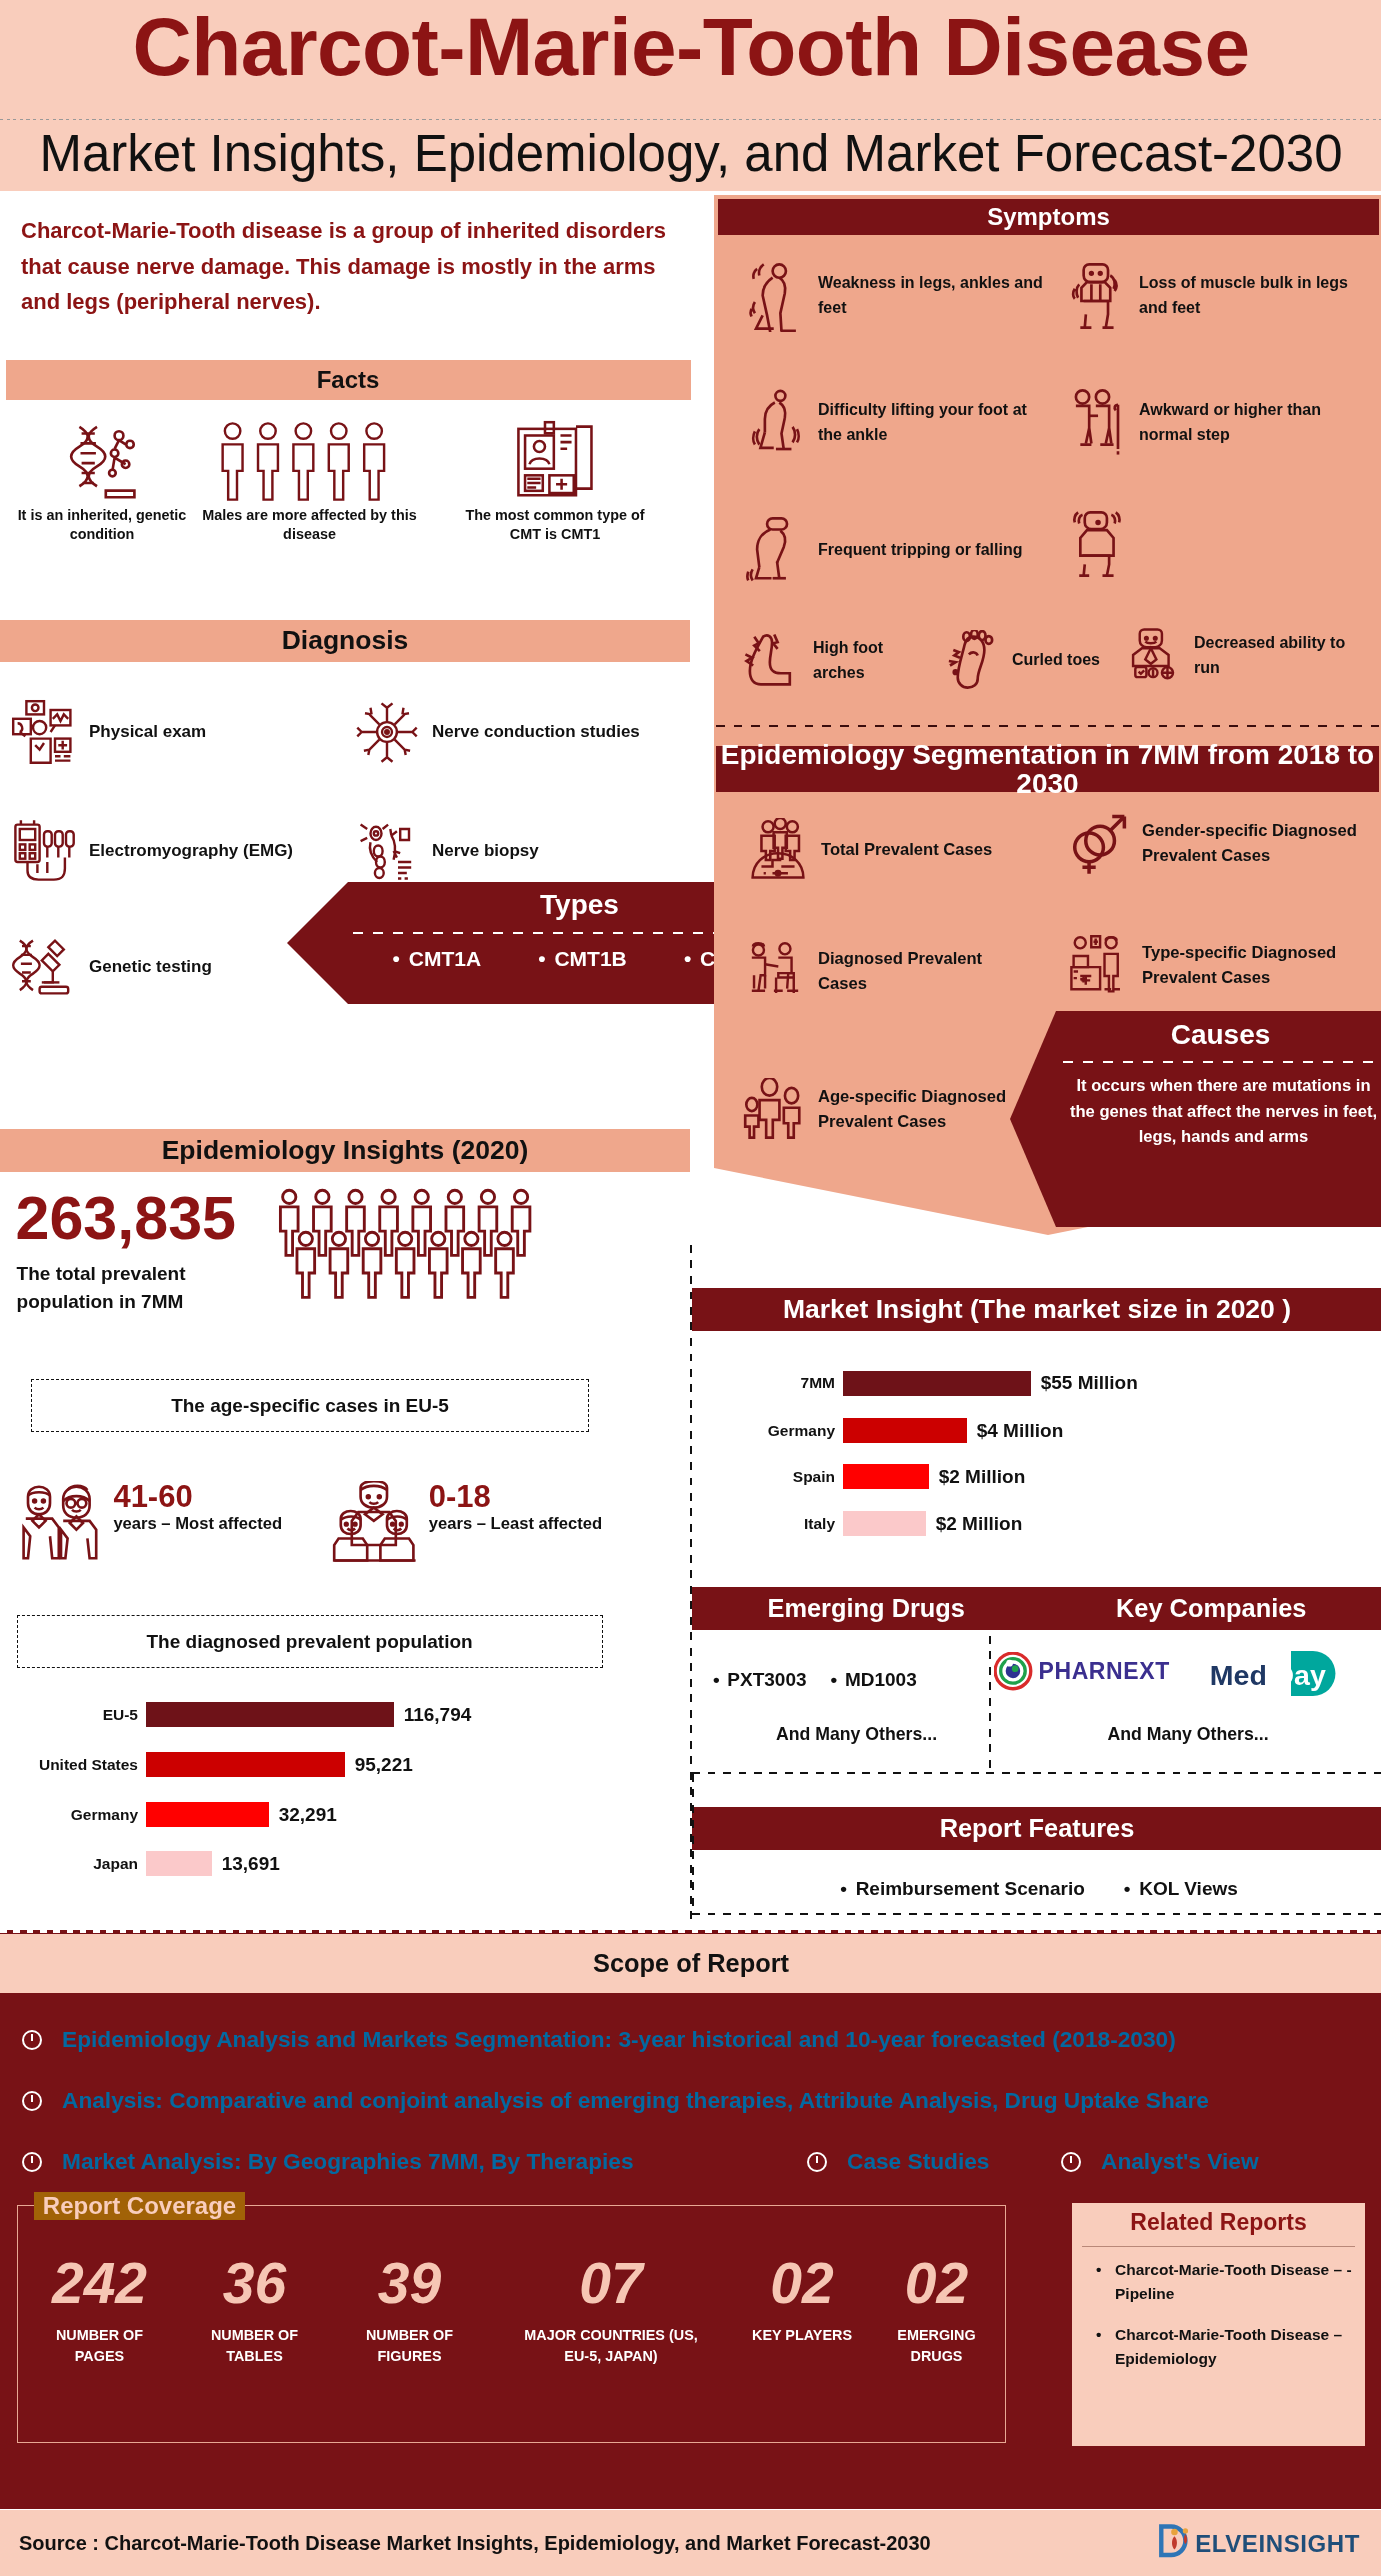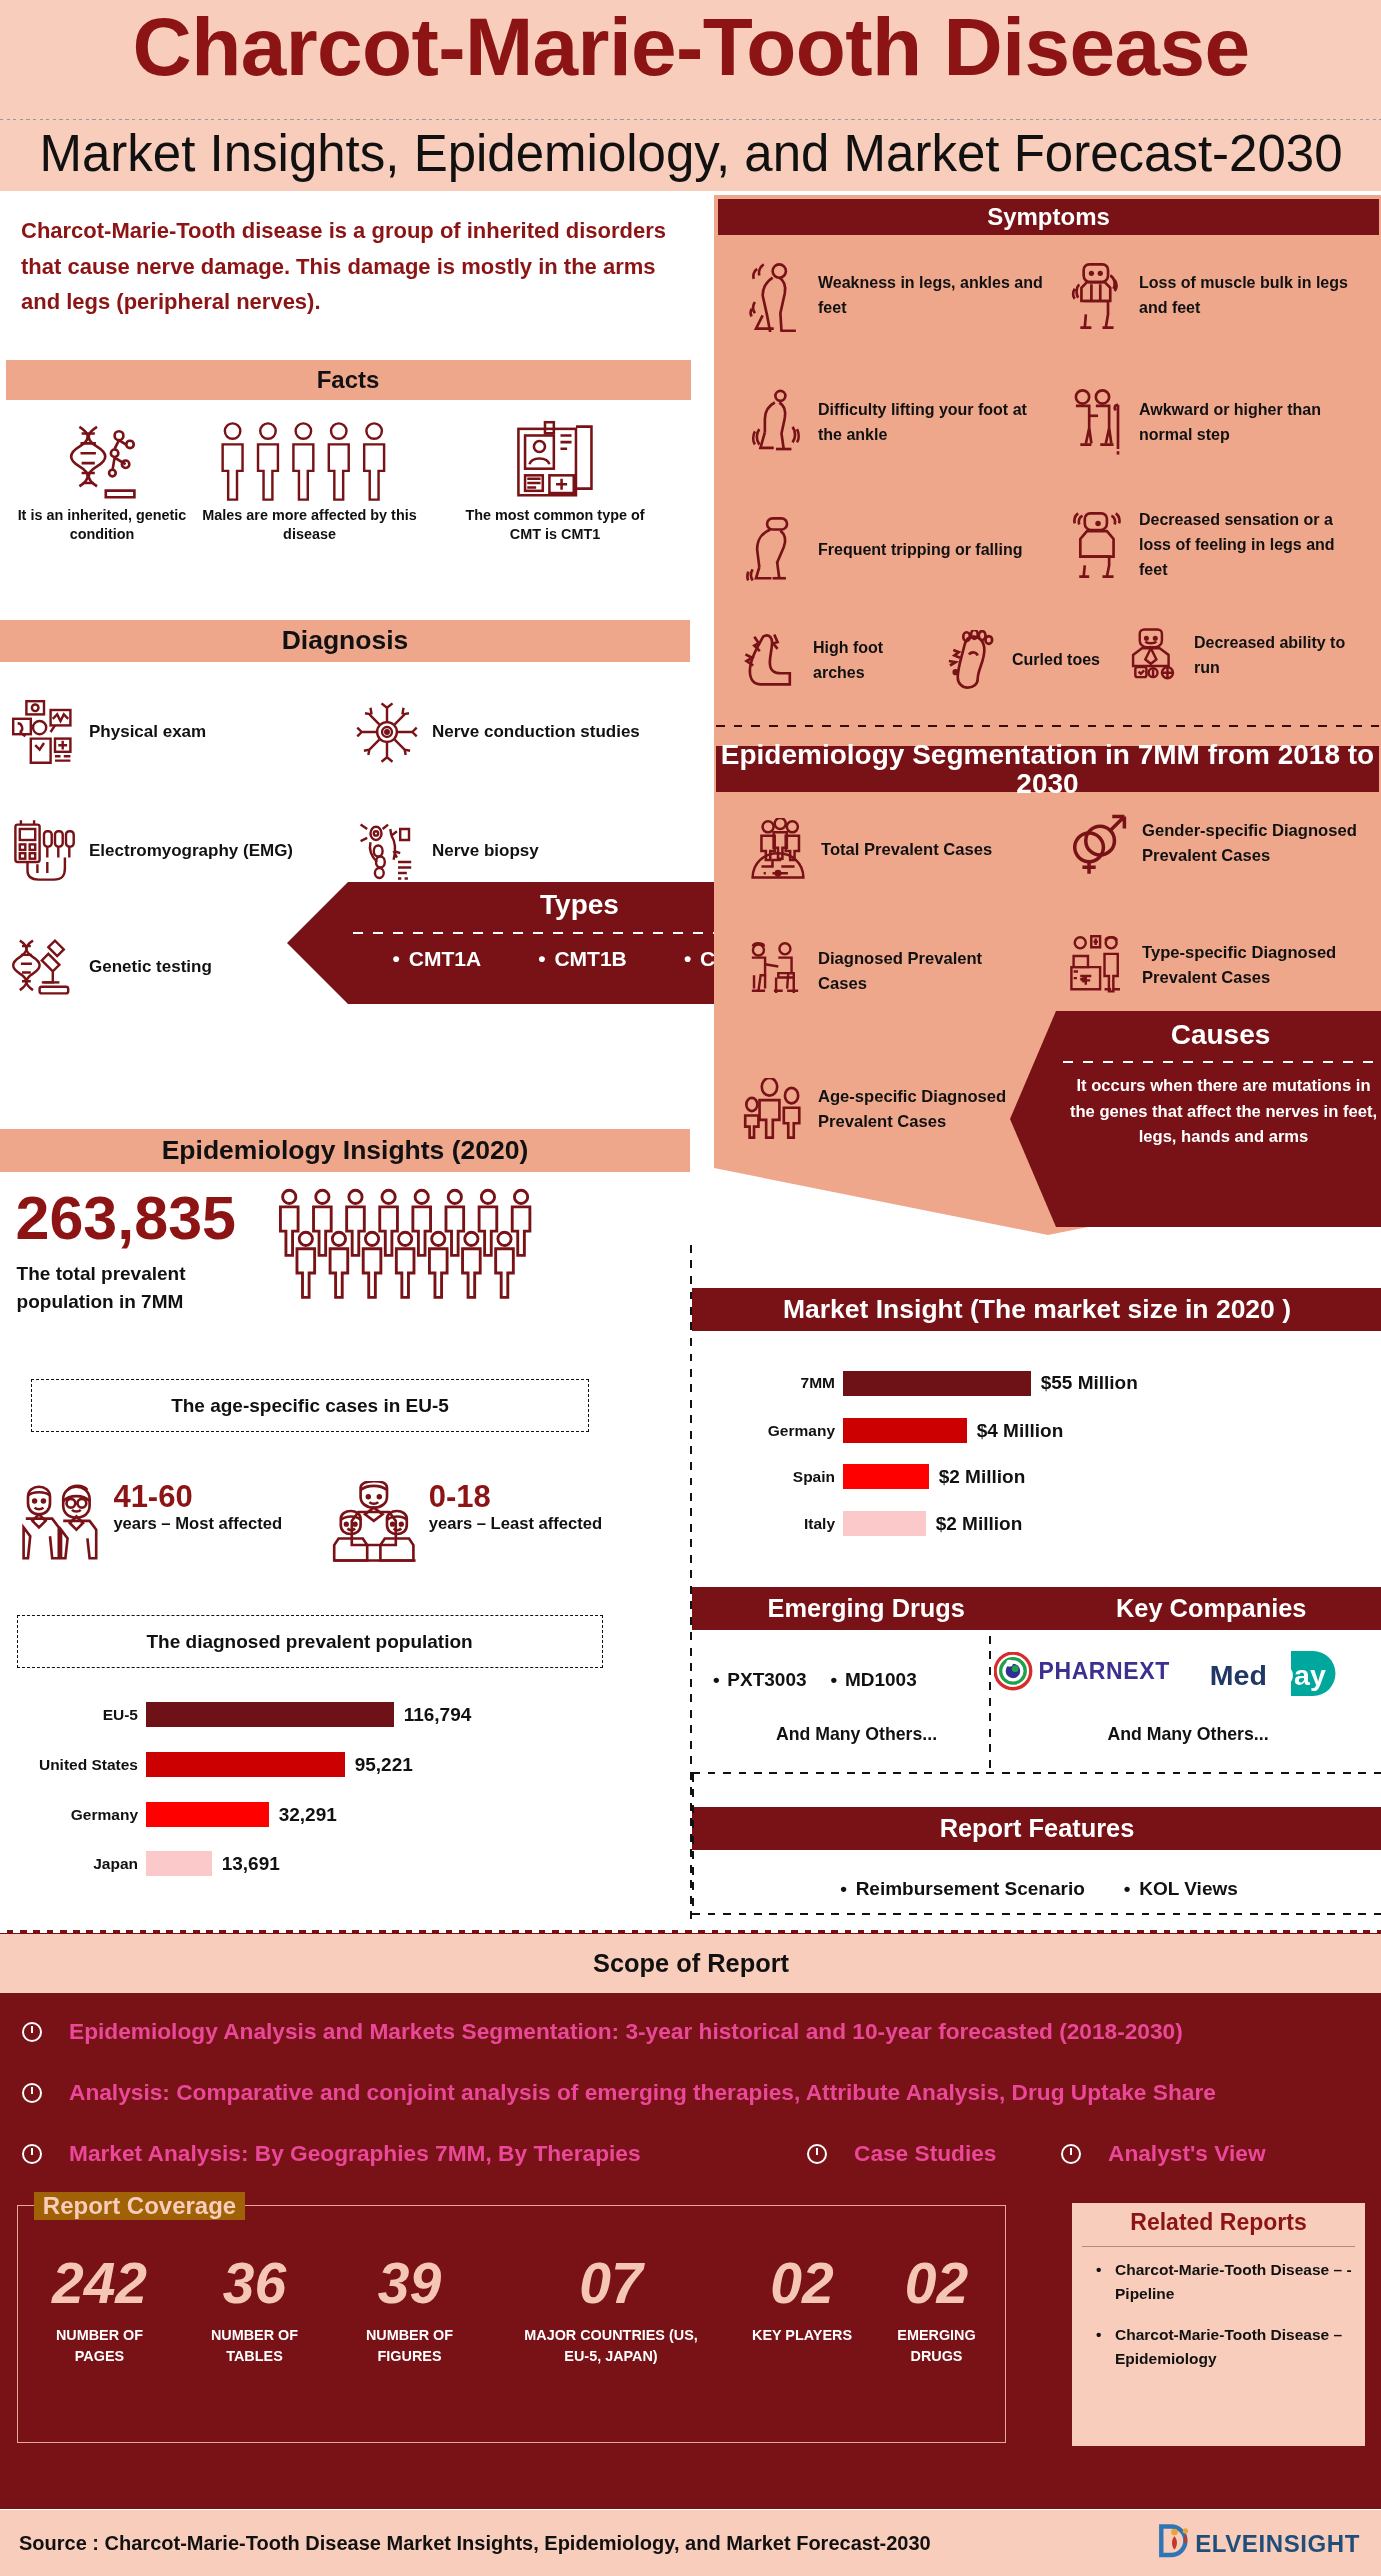--- a/index.html
+++ b/index.html
@@ -145,22 +145,22 @@
      display:flex; justify-content:center; gap:39px; font-size:19px; font-weight:bold; color:#111; }
   .rf-items span::before { content:"\2022"; margin-right:8.8px; }
 
   
   .scope-wrap { position:absolute; left:0; top:1930px; width:1382px; height:579px; background:#781216; }
   .scope-top-dash { position:absolute; left:0; top:1930px; width:1382px; height:3.3px;
      background:repeating-linear-gradient(to right,#fff 0 6.6px,transparent 6.6px 13.3px); }
   .scope-band { position:absolute; left:0; top:1934px; width:1382px; height:59px;
      background:#F9CDBC; display:flex; align-items:center; justify-content:center;
      font-size:25.4px; font-weight:bold; color:#111; }
-  .scope-line { position:absolute; color:#ec4899; font-size:22.7px; font-weight:bold;
-     display:flex; align-items:center; gap:27px; white-space:nowrap; }
+  .scope-line { position:absolute; color:#0369a1; font-size:22.7px; font-weight:bold;
+     display:flex; align-items:center; gap:20px; white-space:nowrap;margin-top:8px; }
   .clockico { display:inline-block; width:20px; height:20px; border:2.2px solid #fff;
      border-radius:50%; position:relative; flex:0 0 auto; }
   .clockico::after { content:""; position:absolute; left:7.2px; top:2.8px; width:2.2px; height:7.2px; background:#fff; }
 
   .coverage { position:absolute; left:16.6px; top:2205px; width:989px; height:238px;
      border:1.7px solid #E8A894; }
   .coverage-legend { position:absolute; left:34px; top:2192px; background:#a16207;
      padding:0 8.8px; font-size:24px; font-weight:bold; color:#F9CDBC; }
   .cov-cell { position:absolute; text-align:center; }
   .cov-cell .n { font-size:57px; font-weight:bold; color:#F6C6B4; font-style:italic; line-height:1; }
@@ -454,21 +454,20 @@
       <svg width="61" height="72" viewBox="0 0 55 65" fill="none" stroke="#781216" stroke-width="2.4">
         <path d="M21 4h10a5 5 0 015 5v4a6 6 0 01-6 6h-8a6 6 0 01-6-6V9a5 5 0 015-5z"></path>
         <circle cx="28" cy="13" r="1.3" fill="#781216"></circle>
         <path d="M18 20h18l6 7v16H12V27z"></path>
         <path d="M14 43h24v8l-2 10M16 51l-1 10"></path>
         <path d="M11 61h9M32 61h10"></path>
         <path d="M14 6c-3 1-4 5-3 8M10 4c-3 2-4 6-3 9"></path>
         <path d="M40 6c3 1 4 5 3 8M44 4c3 2 4 6 3 9"></path>
       </svg>
     </span>
-    <span class="txt">Decreased sensation or a loss of feeling in legs and feet</span>
   </div>
 
   <div class="sym-item" style="left:741px; top:630px; width:182px;">
     <span>
       <svg width="61" height="61" viewBox="0 0 55 55" fill="none" stroke="#781216" stroke-width="2.4">
         <path d="M20 6c4-3 8 0 8 5 0 7-2 12-2 18 0 8 4 10 10 10h8v10H18c-6 0-10-4-10-12 0-10 6-20 12-31z"></path>
         <path d="M12 6l4 6-4 2 5 5"></path>
         <path d="M30 4l3 7-4 1 4 5"></path>
         <path d="M4 22l6 3-5 3 6 4"></path>
       </svg>

